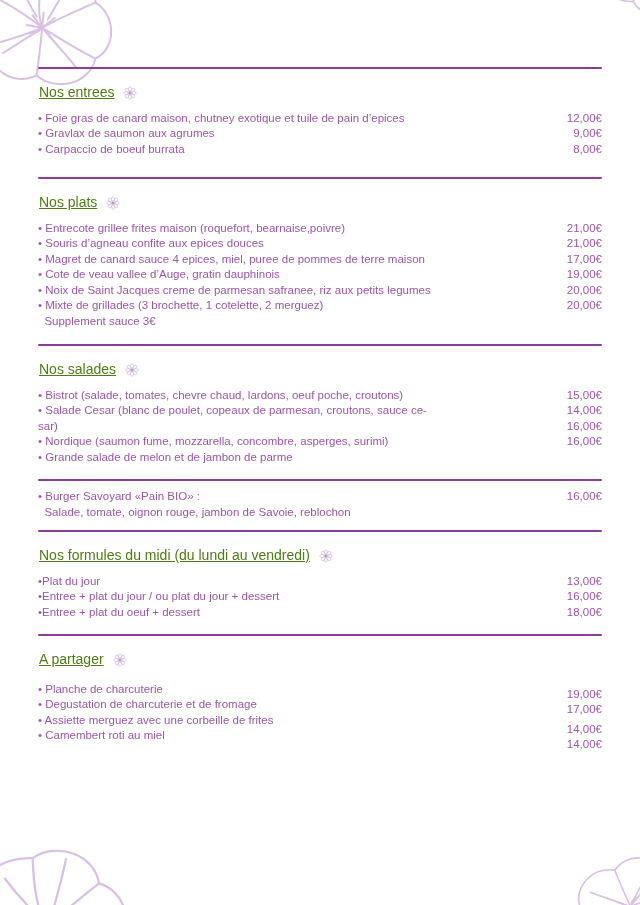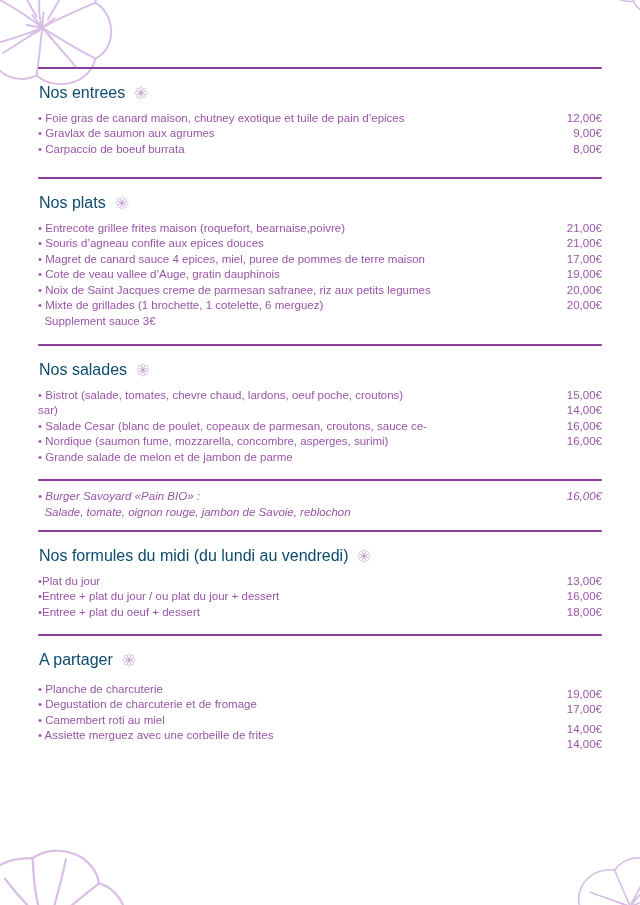--- a/index.html
+++ b/index.html
@@ -42,31 +42,32 @@
 
   .heading-row {
     margin-top: 16px;
     display: flex;
     align-items: center;
     gap: 9px;
     padding-left: 1px;
   }
   .sec4 .heading-row { margin-top: 10px; }
   .heading-text {
-    font-size: 16px;
-    color: #0c4a6e;
+    font-size: 14px;
+    color: #4d7c0f;
+    text-decoration: underline;
   }
   .flower-icon { width: 14px; height: 14px; opacity: 0.75; }
 
   .body-row {
     margin-top: 10px;
     display: flex;
     justify-content: center;
   }
-  .sec4 .body-row { margin-top: 8px; font-style: italic; }
+  .sec4 .body-row { margin-top: 8px; }
   .sec6 .body-row { margin-top: 14px; }
 
   .col-items { flex: 1; }
   .col-prices { min-width: 60px; text-align: right; }
   .item-line { white-space: pre-wrap; }
   .price-line { white-space: nowrap; }
 
   .sec6 .col-prices { padding-top: 5px; }
   .sec6 .price-line:nth-child(3) { margin-top: 4px; }
 </style>
@@ -145,21 +146,21 @@
           </g>
         </svg>
     </div>
     <div class="body-row">
       <div class="col-items">
         <div class="item-line">• Entrecote grillee frites maison (roquefort, bearnaise,poivre)</div>
         <div class="item-line">• Souris d’agneau confite aux epices douces</div>
         <div class="item-line">• Magret de canard sauce 4 epices, miel, puree de pommes de terre maison</div>
         <div class="item-line">• Cote de veau vallee d’Auge, gratin dauphinois</div>
         <div class="item-line">• Noix de Saint Jacques creme de parmesan safranee, riz aux petits legumes</div>
-        <div class="item-line">• Mixte de grillades (1 brochette, 1 cotelette, 6 merguez)</div>
+        <div class="item-line">• Mixte de grillades (3 brochette, 1 cotelette, 2 merguez)</div>
         <div class="item-line">  Supplement sauce 3€</div>
       </div>
       <div class="col-prices">
         <div class="price-line">21,00€</div>
         <div class="price-line">21,00€</div>
         <div class="price-line">17,00€</div>
         <div class="price-line">19,00€</div>
         <div class="price-line">20,00€</div>
         <div class="price-line">20,00€</div>
       </div>
@@ -180,22 +181,22 @@
             <ellipse cx="10" cy="4.5" rx="2.1" ry="3.4" transform="rotate(225 10 10)"></ellipse>
             <ellipse cx="10" cy="4.5" rx="2.1" ry="3.4" transform="rotate(270 10 10)"></ellipse>
             <ellipse cx="10" cy="4.5" rx="2.1" ry="3.4" transform="rotate(315 10 10)"></ellipse>
             <circle cx="10" cy="10" r="1.9" fill="#a678b8" stroke="none"></circle>
           </g>
         </svg>
     </div>
     <div class="body-row">
       <div class="col-items">
         <div class="item-line">• Bistrot (salade, tomates, chevre chaud, lardons, oeuf poche, croutons)</div>
+        <div class="item-line">• Salade Cesar (blanc de poulet, copeaux de parmesan, croutons, sauce ce-</div>
         <div class="item-line">sar)</div>
-        <div class="item-line">• Salade Cesar (blanc de poulet, copeaux de parmesan, croutons, sauce ce-</div>
         <div class="item-line">• Nordique (saumon fume, mozzarella, concombre, asperges, surimi)</div>
         <div class="item-line">• Grande salade de melon et de jambon de parme</div>
       </div>
       <div class="col-prices">
         <div class="price-line">15,00€</div>
         <div class="price-line">14,00€</div>
         <div class="price-line">16,00€</div>
         <div class="price-line">16,00€</div>
       </div>
     </div>
@@ -261,22 +262,22 @@
             <ellipse cx="10" cy="4.5" rx="2.1" ry="3.4" transform="rotate(270 10 10)"></ellipse>
             <ellipse cx="10" cy="4.5" rx="2.1" ry="3.4" transform="rotate(315 10 10)"></ellipse>
             <circle cx="10" cy="10" r="1.9" fill="#a678b8" stroke="none"></circle>
           </g>
         </svg>
     </div>
     <div class="body-row">
       <div class="col-items">
         <div class="item-line">• Planche de charcuterie</div>
         <div class="item-line">• Degustation de charcuterie et de fromage</div>
+        <div class="item-line">• Assiette merguez avec une corbeille de frites</div>
         <div class="item-line">• Camembert roti au miel</div>
-        <div class="item-line">• Assiette merguez avec une corbeille de frites</div>
       </div>
       <div class="col-prices">
         <div class="price-line">19,00€</div>
         <div class="price-line">17,00€</div>
         <div class="price-line">14,00€</div>
         <div class="price-line">14,00€</div>
       </div>
     </div>
   </section>
 

